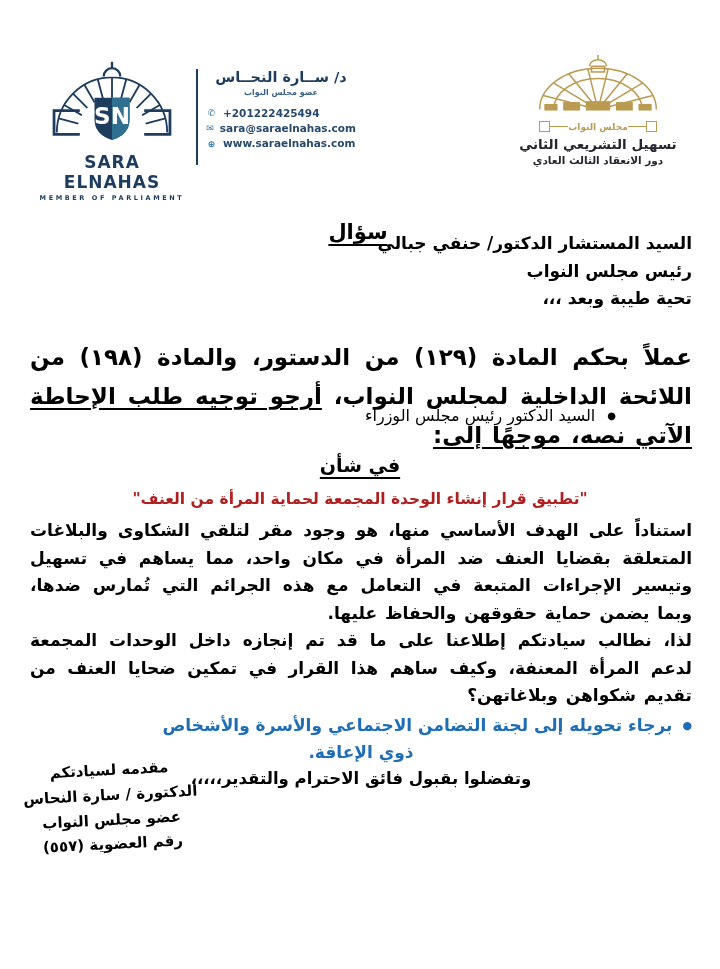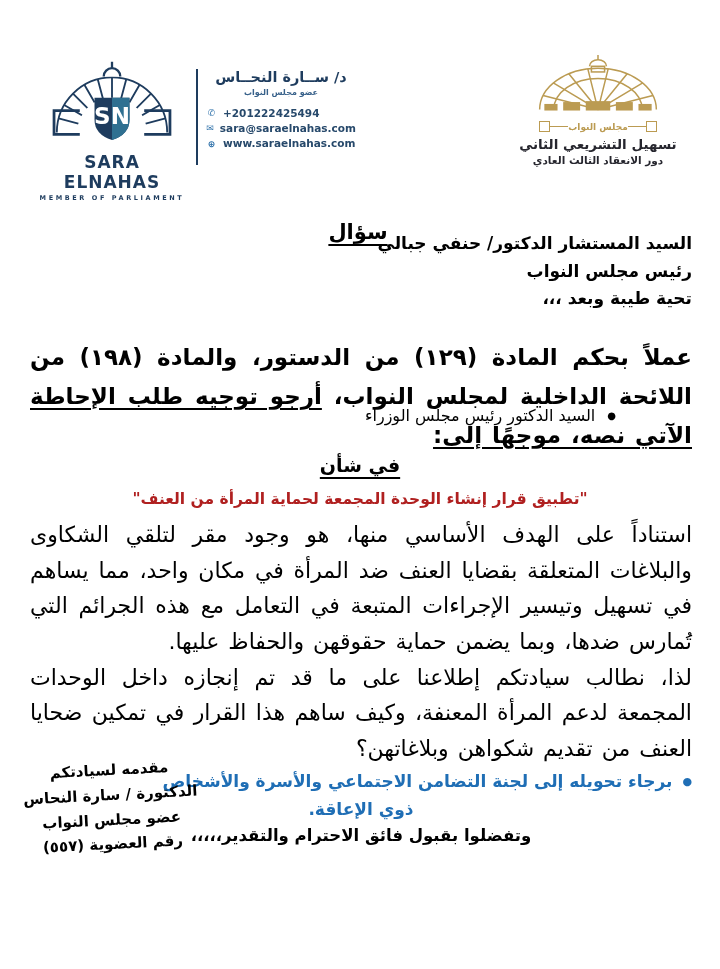--- a/index.html
+++ b/index.html
@@ -34,21 +34,21 @@
   .intro{position:absolute;top:332px;right:28px;left:30px;font-size:23px;font-weight:bold;line-height:1.7;
     text-align:justify;word-spacing:2px;margin-top:6px;}
   .u{text-decoration:underline;text-underline-offset:4px;text-decoration-thickness:2px;}
   .recipients{position:absolute;top:402px;right:28px;left:30px;margin:0;padding:0 76px 0 0;list-style:none;}
   .recipients li{font-size:16px;font-weight:400;line-height:1.7;}
   .recipients li::before{content:"●";font-size:10px;vertical-align:2px;margin-left:12px;color:#000;}
   .subject-label{position:absolute;top:454px;left:0;right:0;text-align:center;font-size:19px;font-weight:bold;
     text-decoration:underline;text-underline-offset:5px;text-decoration-thickness:2px;}
   .subject-title{position:absolute;top:490px;left:0;right:0;text-align:center;font-size:15.5px;font-weight:bold;color:#b02020;}
   .main-text{position:absolute;top:517px;right:28px;left:30px;}
-  .main-text p{margin:0;font-size:22px;font-weight:normal;line-height:1.62;text-align:justify;word-spacing:2px;}
+  .main-text p{margin:0;font-size:17px;font-weight:bold;line-height:1.62;text-align:justify;word-spacing:2px;}
   .referral{margin-top:2px;color:#1f6eb5;font-weight:bold;font-size:17px;line-height:1.6;}
   .referral .line1{display:block;text-align:right;}
   .ref-bullet{font-size:11px;vertical-align:2px;margin-left:10px;}
   .referral .line2{display:block;text-align:center;}
   .closing{margin-top:3px;text-align:center;font-size:16.5px;font-weight:bold;}
   .signature{position:absolute;top:758px;left:22px;width:178px;text-align:center;font-size:15px;font-weight:bold;
     line-height:1.65;transform:rotate(-3deg);}
 </style>
 </head>
 <body>

